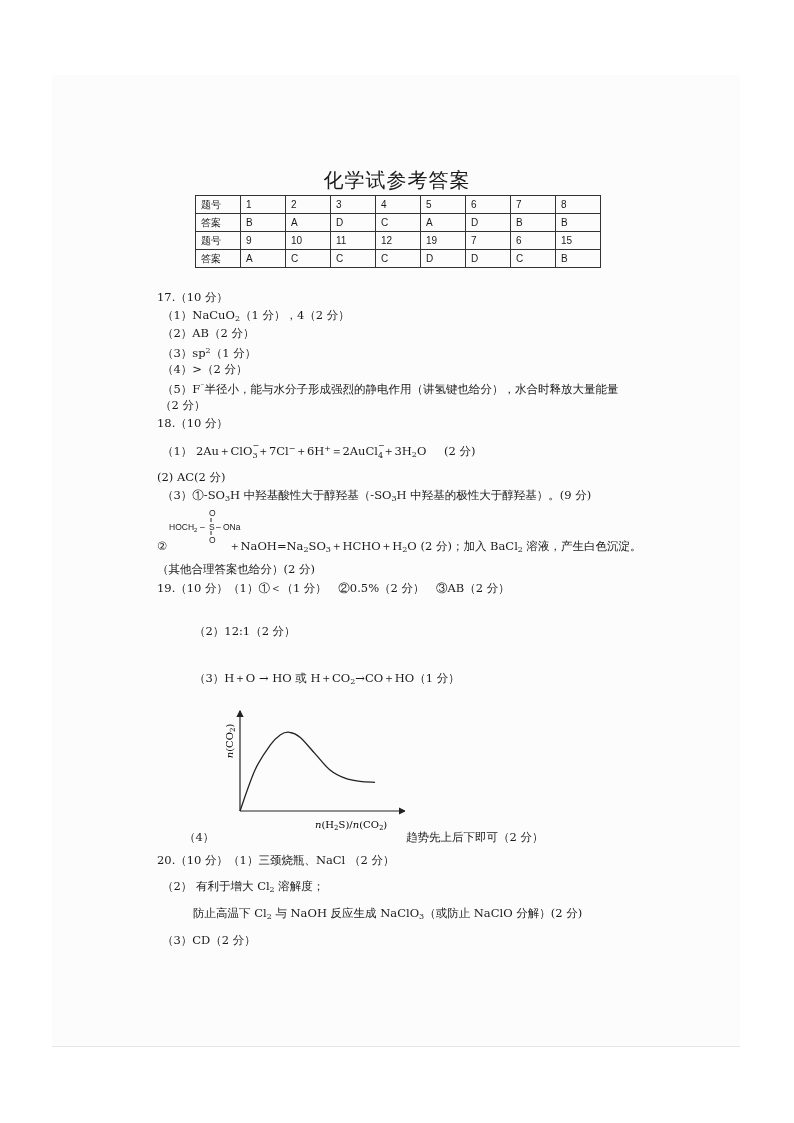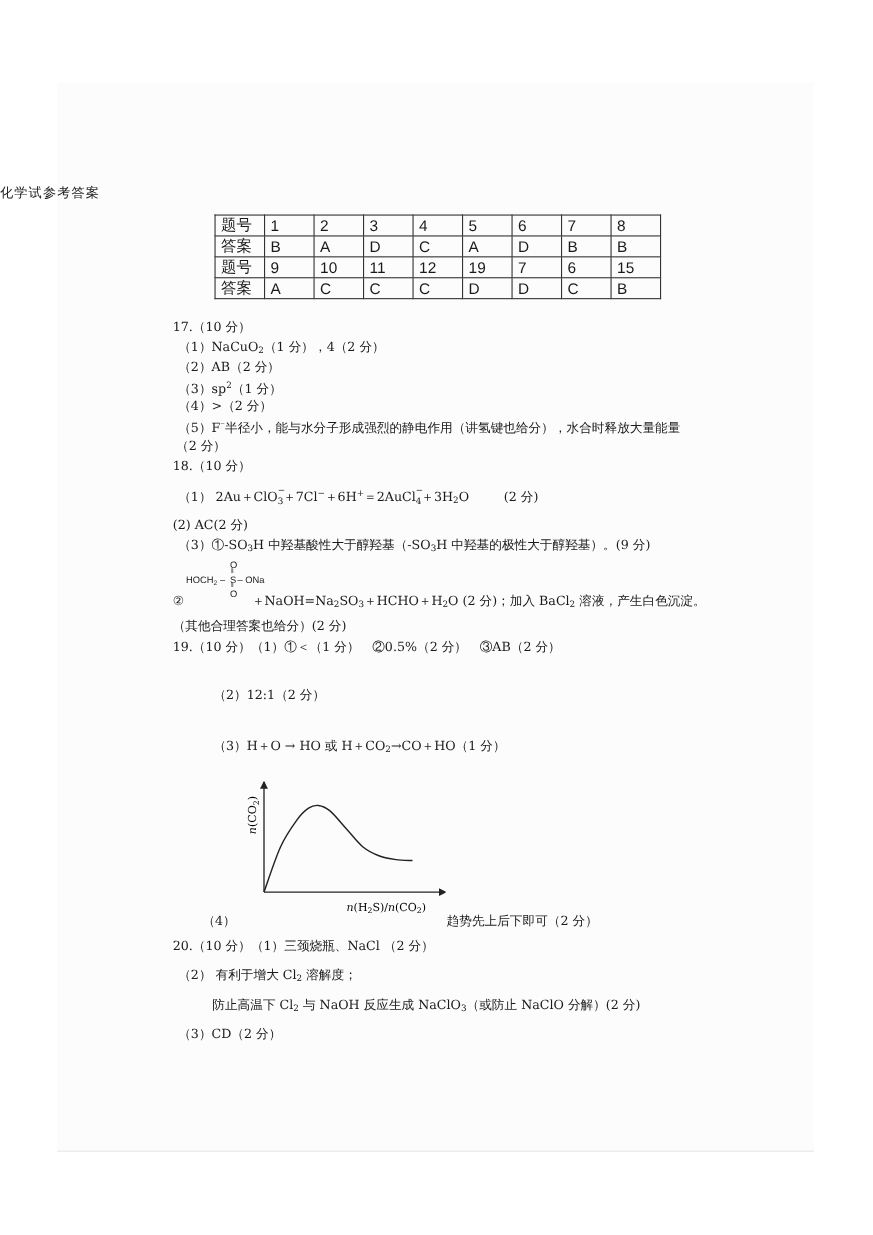--- a/index.html
+++ b/index.html
@@ -1,24 +1,24 @@
 <!DOCTYPE html>
 <html><head>
 <meta charset="utf-8">
 <style>
   html, body { margin: 0; padding: 0; background: #ffffff; }
   body { width: 794px; height: 1123px; position: relative; overflow: hidden;
          font-family: "DejaVu Serif", "Liberation Serif", serif; color: #1a1a1a; }
   .page { position: absolute; left: 52px; top: 75px; width: 688px; height: 971px;
           background: #fcfcfc; border-bottom: 1px solid #e6e6e6; }
   .abs { position: absolute; white-space: nowrap; }
-  .title { left: 0; width: 794px; top: 167px; font-size: 12px;
+  .title { left: 0; width: 794px; top: 167px; text-align: center; font-size: 20px;
            font-family: "DejaVu Sans", "Liberation Sans", sans-serif; letter-spacing: 1px; }
   table.ans { position: absolute; left: 195px; top: 195px; border-collapse: collapse;
-              font-family: "Liberation Sans", "DejaVu Sans", sans-serif; font-size: 14px; }
+              font-family: "Liberation Sans", "DejaVu Sans", sans-serif; font-size: 10px; }
   table.ans td { border: 1px solid #333; height: 17px; padding: 0 0 0 5px; text-align: left;
                  vertical-align: middle; width: 39px; }
   table.ans td.hd { width: 39px; font-family: "DejaVu Sans", sans-serif; }
   .ln { font-size: 11.5px; line-height: 14px; }
   .sub { font-size: 8px; vertical-align: -2px; }
   .sup { font-size: 8px; vertical-align: 4px; }
   .supsub { display: inline-block; position: relative; width: 5px; height: 10px; }
   .supsub .s1 { position: absolute; top: -6px; left: 0; font-size: 8px; }
   .supsub .s2 { position: absolute; top: 4px; left: 0; font-size: 8px; }
   .struct { font-family: "Liberation Sans", "DejaVu Sans", sans-serif; font-size: 8.5px; }
@@ -91,21 +91,21 @@
 <div class="abs ln" style="left:162px;top:362px">（4）&gt;（2 分）</div>
 <div class="abs ln" style="left:162px;top:380px">
   <span>（5）F</span><span class="sup">⁻</span><span>半径小，能与水分子形成强烈的静电作用（讲氢键也给分），水合时释放大量能量</span>
 </div>
 <div class="abs ln" style="left:160px;top:398px">（2 分）</div>
 
 <div class="abs ln" style="left:157px;top:416px">18.（10 分）</div>
 <div class="abs ln" style="left:162px;top:442px">
   <span>（1）</span>
   <span><span>2Au＋ClO</span><span class="supsub"><span class="s1">−</span><span class="s2">3</span></span><span>＋7Cl</span><span class="sup">−</span><span>＋6H</span><span class="sup">+</span><span>＝2AuCl</span><span class="supsub"><span class="s1">−</span><span class="s2">4</span></span><span>＋3H</span><span class="sub">2</span><span>O</span></span>
-  <span style="margin-left:28px">(2 分)</span>
+  <span style="margin-left:14px">(2 分)</span>
 </div>
 <div class="abs ln" style="left:157px;top:470px">(2) AC(2 分)</div>
 <div class="abs ln" style="left:162px;top:488px">
   <span>（3）①-SO</span><span class="sub">3</span><span>H 中羟基酸性大于醇羟基（-SO</span><span class="sub">3</span><span>H 中羟基的极性大于醇羟基）。(9 分)</span>
 </div>
 
 <div class="abs struct" style="left:169px;top:508px;width:90px;height:40px">
   <span class="abs" style="left:40px;top:0px">O</span>
   <span class="abs" style="left:41px;top:9px;font-size:6px;line-height:6px">‖</span>
   <span class="abs" style="left:0px;top:14px"><span>HOCH</span><span style="font-size:6px;vertical-align:-2px">2</span></span>

